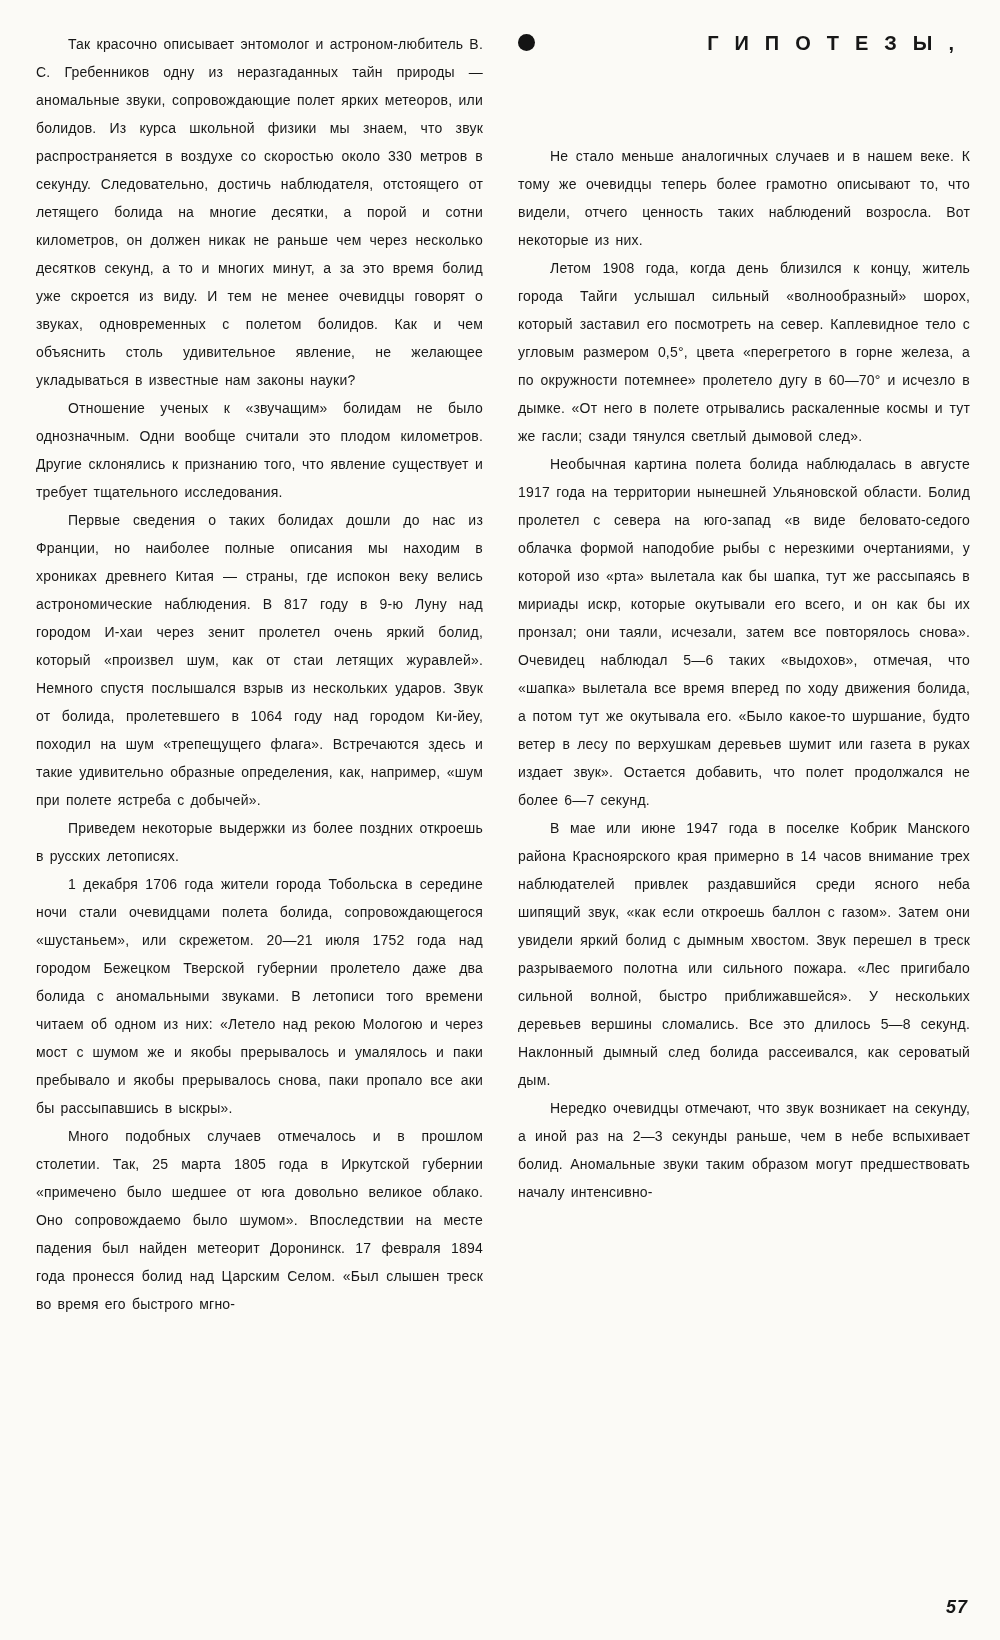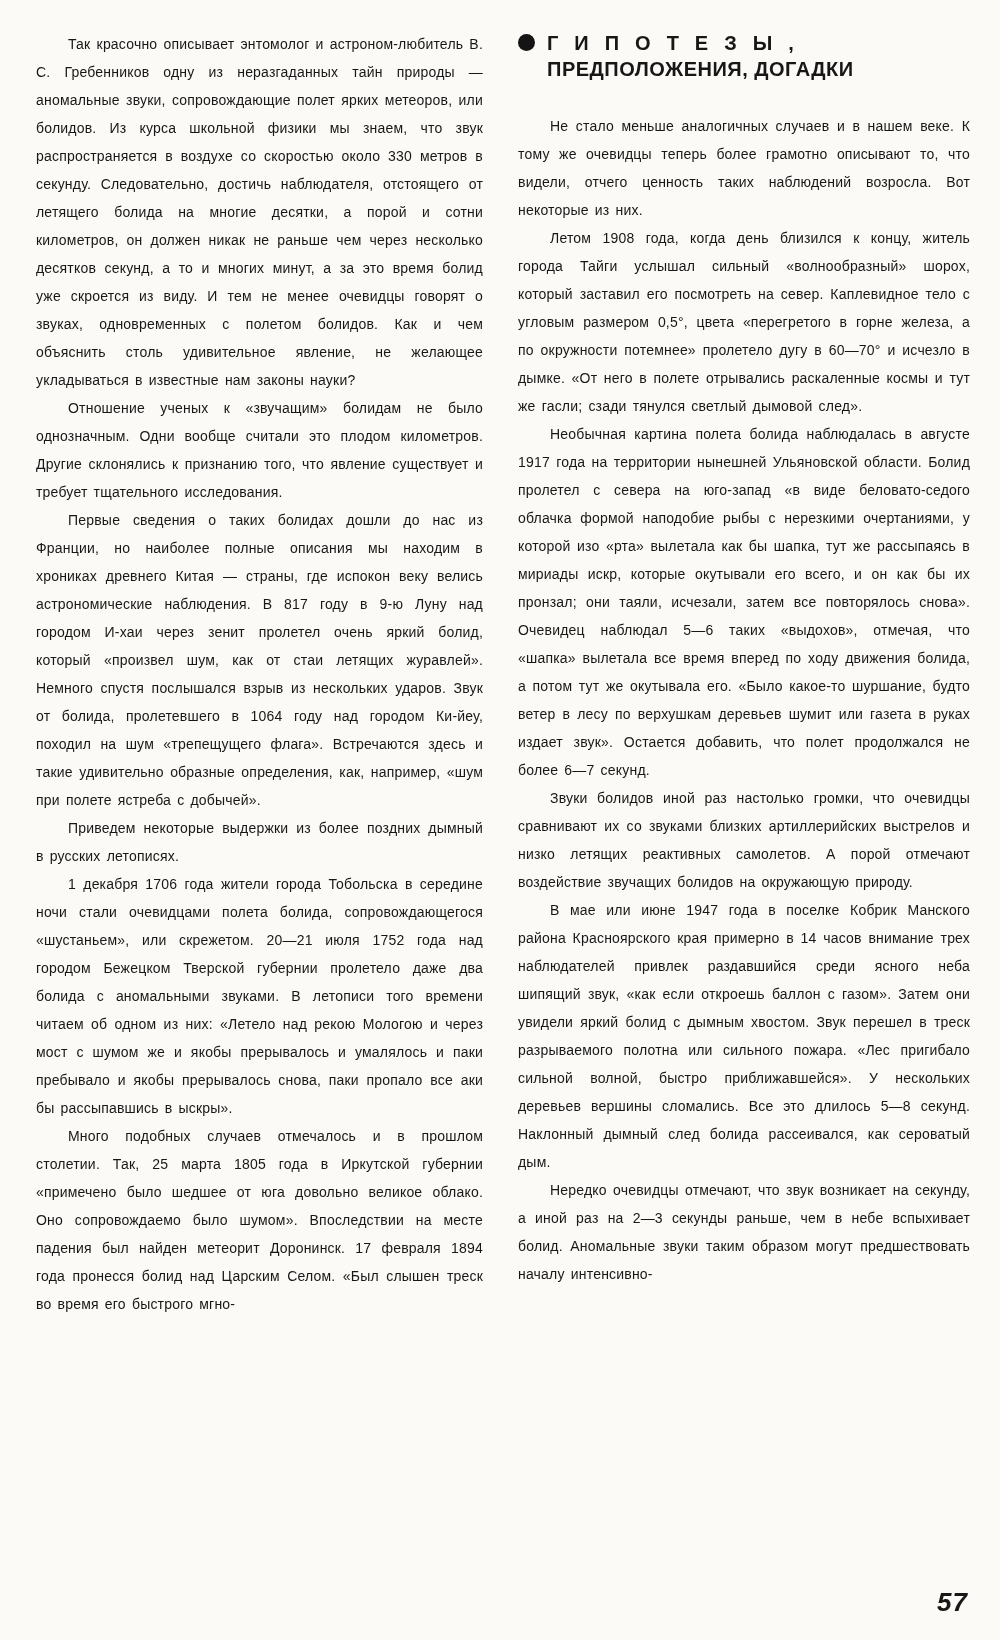--- a/index.html
+++ b/index.html
@@ -40,24 +40,23 @@
     letter-spacing: 0.2px;
     word-spacing: 2px;
     font-weight: 500;
   }
   .body-text p.no-indent {
     text-indent: 0;
   }
   
   .rubric {
     display: flex;
-    justify-content: flex-start;
+    justify-content: space-between;
     align-items: flex-start;
-    gap: 12px;
-    margin-bottom: 24px;
+    margin-bottom: 54px;
     min-height: 58px;
   }
   .rubric .dot {
     width: 17px;
     height: 17px;
     border-radius: 50%;
     background: #141414;
     margin-top: 4px;
     flex: 0 0 auto;
   }
@@ -75,53 +74,51 @@
     font-weight: bold;
     font-size: 20px;
     line-height: 26px;
     letter-spacing: 0.5px;
     white-space: nowrap;
   }
   .page-number {
     position: absolute;
     right: 32px;
     bottom: 22px;
-    font-size: 26px;
+    font-size: 18px;
     font-weight: bold;
     font-style: italic;
     letter-spacing: 1px;
   }
 </style>
 </head>
 <body>
 
 <div class="page">
 
   <div class="col col-left body-text">
     <p>Так красочно описывает энтомолог и астроном-любитель В. С. Гребенников одну из неразгаданных тайн природы — аномальные звуки, сопровождающие полет ярких метеоров, или болидов. Из курса школьной физики мы знаем, что звук распространяется в воздухе со скоростью около 330 метров в секунду. Следовательно, достичь наблюдателя, отстоящего от летящего болида на многие десятки, а порой и сотни километров, он должен никак не раньше чем через несколько десятков секунд, а то и многих минут, а за это время болид уже скроется из виду. И тем не менее очевидцы говорят о звуках, одновременных с полетом болидов. Как и чем объяснить столь удивительное явление, не желающее укладываться в известные нам законы науки?</p>
     <p>Отношение ученых к «звучащим» болидам не было однозначным. Одни вообще считали это плодом километров. Другие склонялись к признанию того, что явление существует и требует тщательного исследования.</p>
     <p>Первые сведения о таких болидах дошли до нас из Франции, но наиболее полные описания мы находим в хрониках древнего Китая — страны, где испокон веку велись астрономические наблюдения. В 817 году в 9-ю Луну над городом И-хаи через зенит пролетел очень яркий болид, который «произвел шум, как от стаи летящих журавлей». Немного спустя послышался взрыв из нескольких ударов. Звук от болида, пролетевшего в 1064 году над городом Ки-йеу, походил на шум «трепещущего флага». Встречаются здесь и такие удивительно образные определения, как, например, «шум при полете ястреба с добычей».</p>
-    <p>Приведем некоторые выдержки из более поздних дымный в русских летописях.</p>
+    <p>Приведем некоторые выдержки из более поздних откроешь в русских летописях.</p>
     <p>1 декабря 1706 года жители города Тобольска в середине ночи стали очевидцами полета болида, сопровождающегося «шустаньем», или скрежетом. 20—21 июля 1752 года над городом Бежецком Тверской губернии пролетело даже два болида с аномальными звуками. В летописи того времени читаем об одном из них: «Летело над рекою Мологою и через мост с шумом же и якобы прерывалось и умалялось и паки пребывало и якобы прерывалось снова, паки пропало все аки бы рассыпавшись в ыскры».</p>
     <p>Много подобных случаев отмечалось и в прошлом столетии. Так, 25 марта 1805 года в Иркутской губернии «примечено было шедшее от юга довольно великое облако. Оно сопровождаемо было шумом». Впоследствии на месте падения был найден метеорит Доронинск. 17 февраля 1894 года пронесся болид над Царским Селом. «Был слышен треск во время его быстрого мгно-</p>
   </div>
 
   <div class="col col-right">
     <div class="rubric">
       <span class="dot"></span>
       <div class="lines">
         <div class="line1">ГИПОТЕЗЫ,</div>
-        <div class="line2">ПРЕДПОЛОЖЕНИЯ, ДОГАДКИ</div>
       </div>
     </div>
     <div class="body-text">
       <p>Не стало меньше аналогичных случаев и в нашем веке. К тому же очевидцы теперь более грамотно описывают то, что видели, отчего ценность таких наблюдений возросла. Вот некоторые из них.</p>
       <p>Летом 1908 года, когда день близился к концу, житель города Тайги услышал сильный «волнообразный» шорох, который заставил его посмотреть на север. Каплевидное тело с угловым размером 0,5°, цвета «перегретого в горне железа, а по окружности потемнее» пролетело дугу в 60—70° и исчезло в дымке. «От него в полете отрывались раскаленные космы и тут же гасли; сзади тянулся светлый дымовой след».</p>
       <p>Необычная картина полета болида наблюдалась в августе 1917 года на территории нынешней Ульяновской области. Болид пролетел с севера на юго-запад «в виде беловато-седого облачка формой наподобие рыбы с нерезкими очертаниями, у которой изо «рта» вылетала как бы шапка, тут же рассыпаясь в мириады искр, которые окутывали его всего, и он как бы их пронзал; они таяли, исчезали, затем все повторялось снова». Очевидец наблюдал 5—6 таких «выдохов», отмечая, что «шапка» вылетала все время вперед по ходу движения болида, а потом тут же окутывала его. «Было какое-то шуршание, будто ветер в лесу по верхушкам деревьев шумит или газета в руках издает звук». Остается добавить, что полет продолжался не более 6—7 секунд.</p>
-      <p>Звуки болидов иной раз настолько громки, что очевидцы сравнивают их со звуками близких артиллерийских выстрелов и низко летящих реактивных самолетов. А порой отмечают воздействие звучащих болидов на окружающую природу.</p>
       <p>В мае или июне 1947 года в поселке Кобрик Манского района Красноярского края примерно в 14 часов внимание трех наблюдателей привлек раздавшийся среди ясного неба шипящий звук, «как если откроешь баллон с газом». Затем они увидели яркий болид с дымным хвостом. Звук перешел в треск разрываемого полотна или сильного пожара. «Лес пригибало сильной волной, быстро приближавшейся». У нескольких деревьев вершины сломались. Все это длилось 5—8 секунд. Наклонный дымный след болида рассеивался, как сероватый дым.</p>
       <p>Нередко очевидцы отмечают, что звук возникает на секунду, а иной раз на 2—3 секунды раньше, чем в небе вспыхивает болид. Аномальные звуки таким образом могут предшествовать началу интенсивно-</p>
     </div>
   </div>
 
   <div class="page-number">57</div>
 
 </div>
 
 </body></html>

